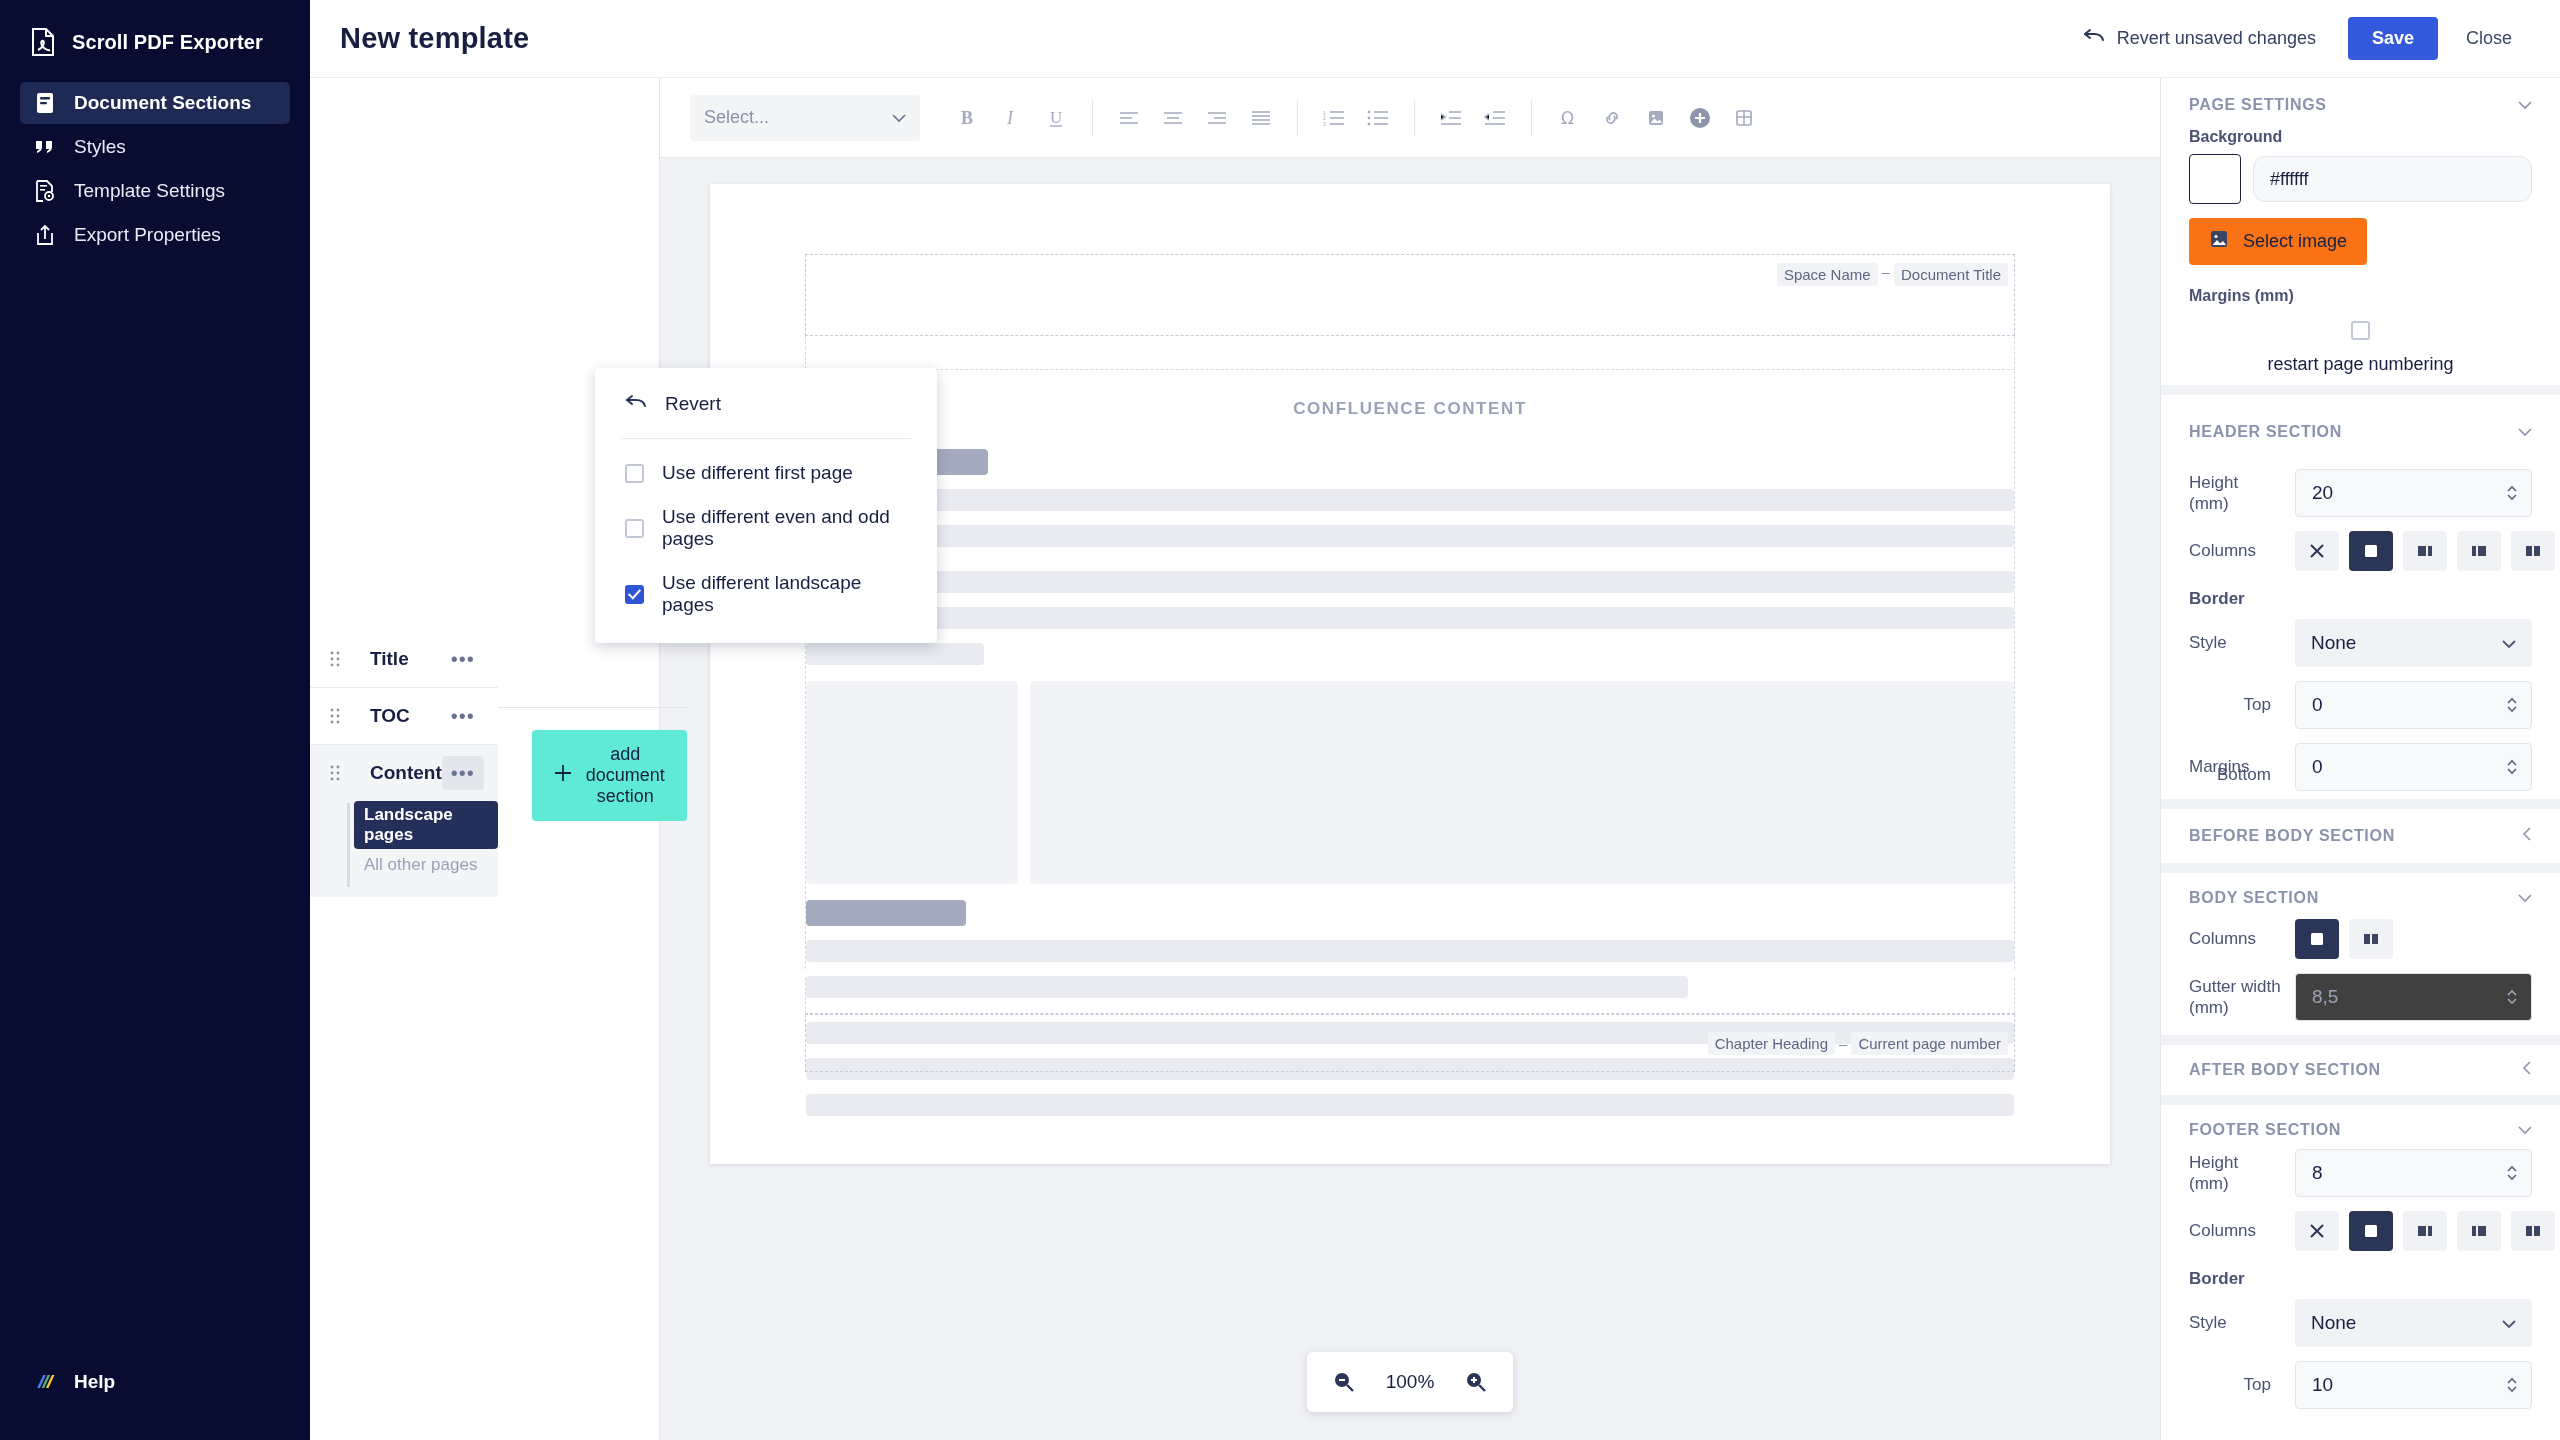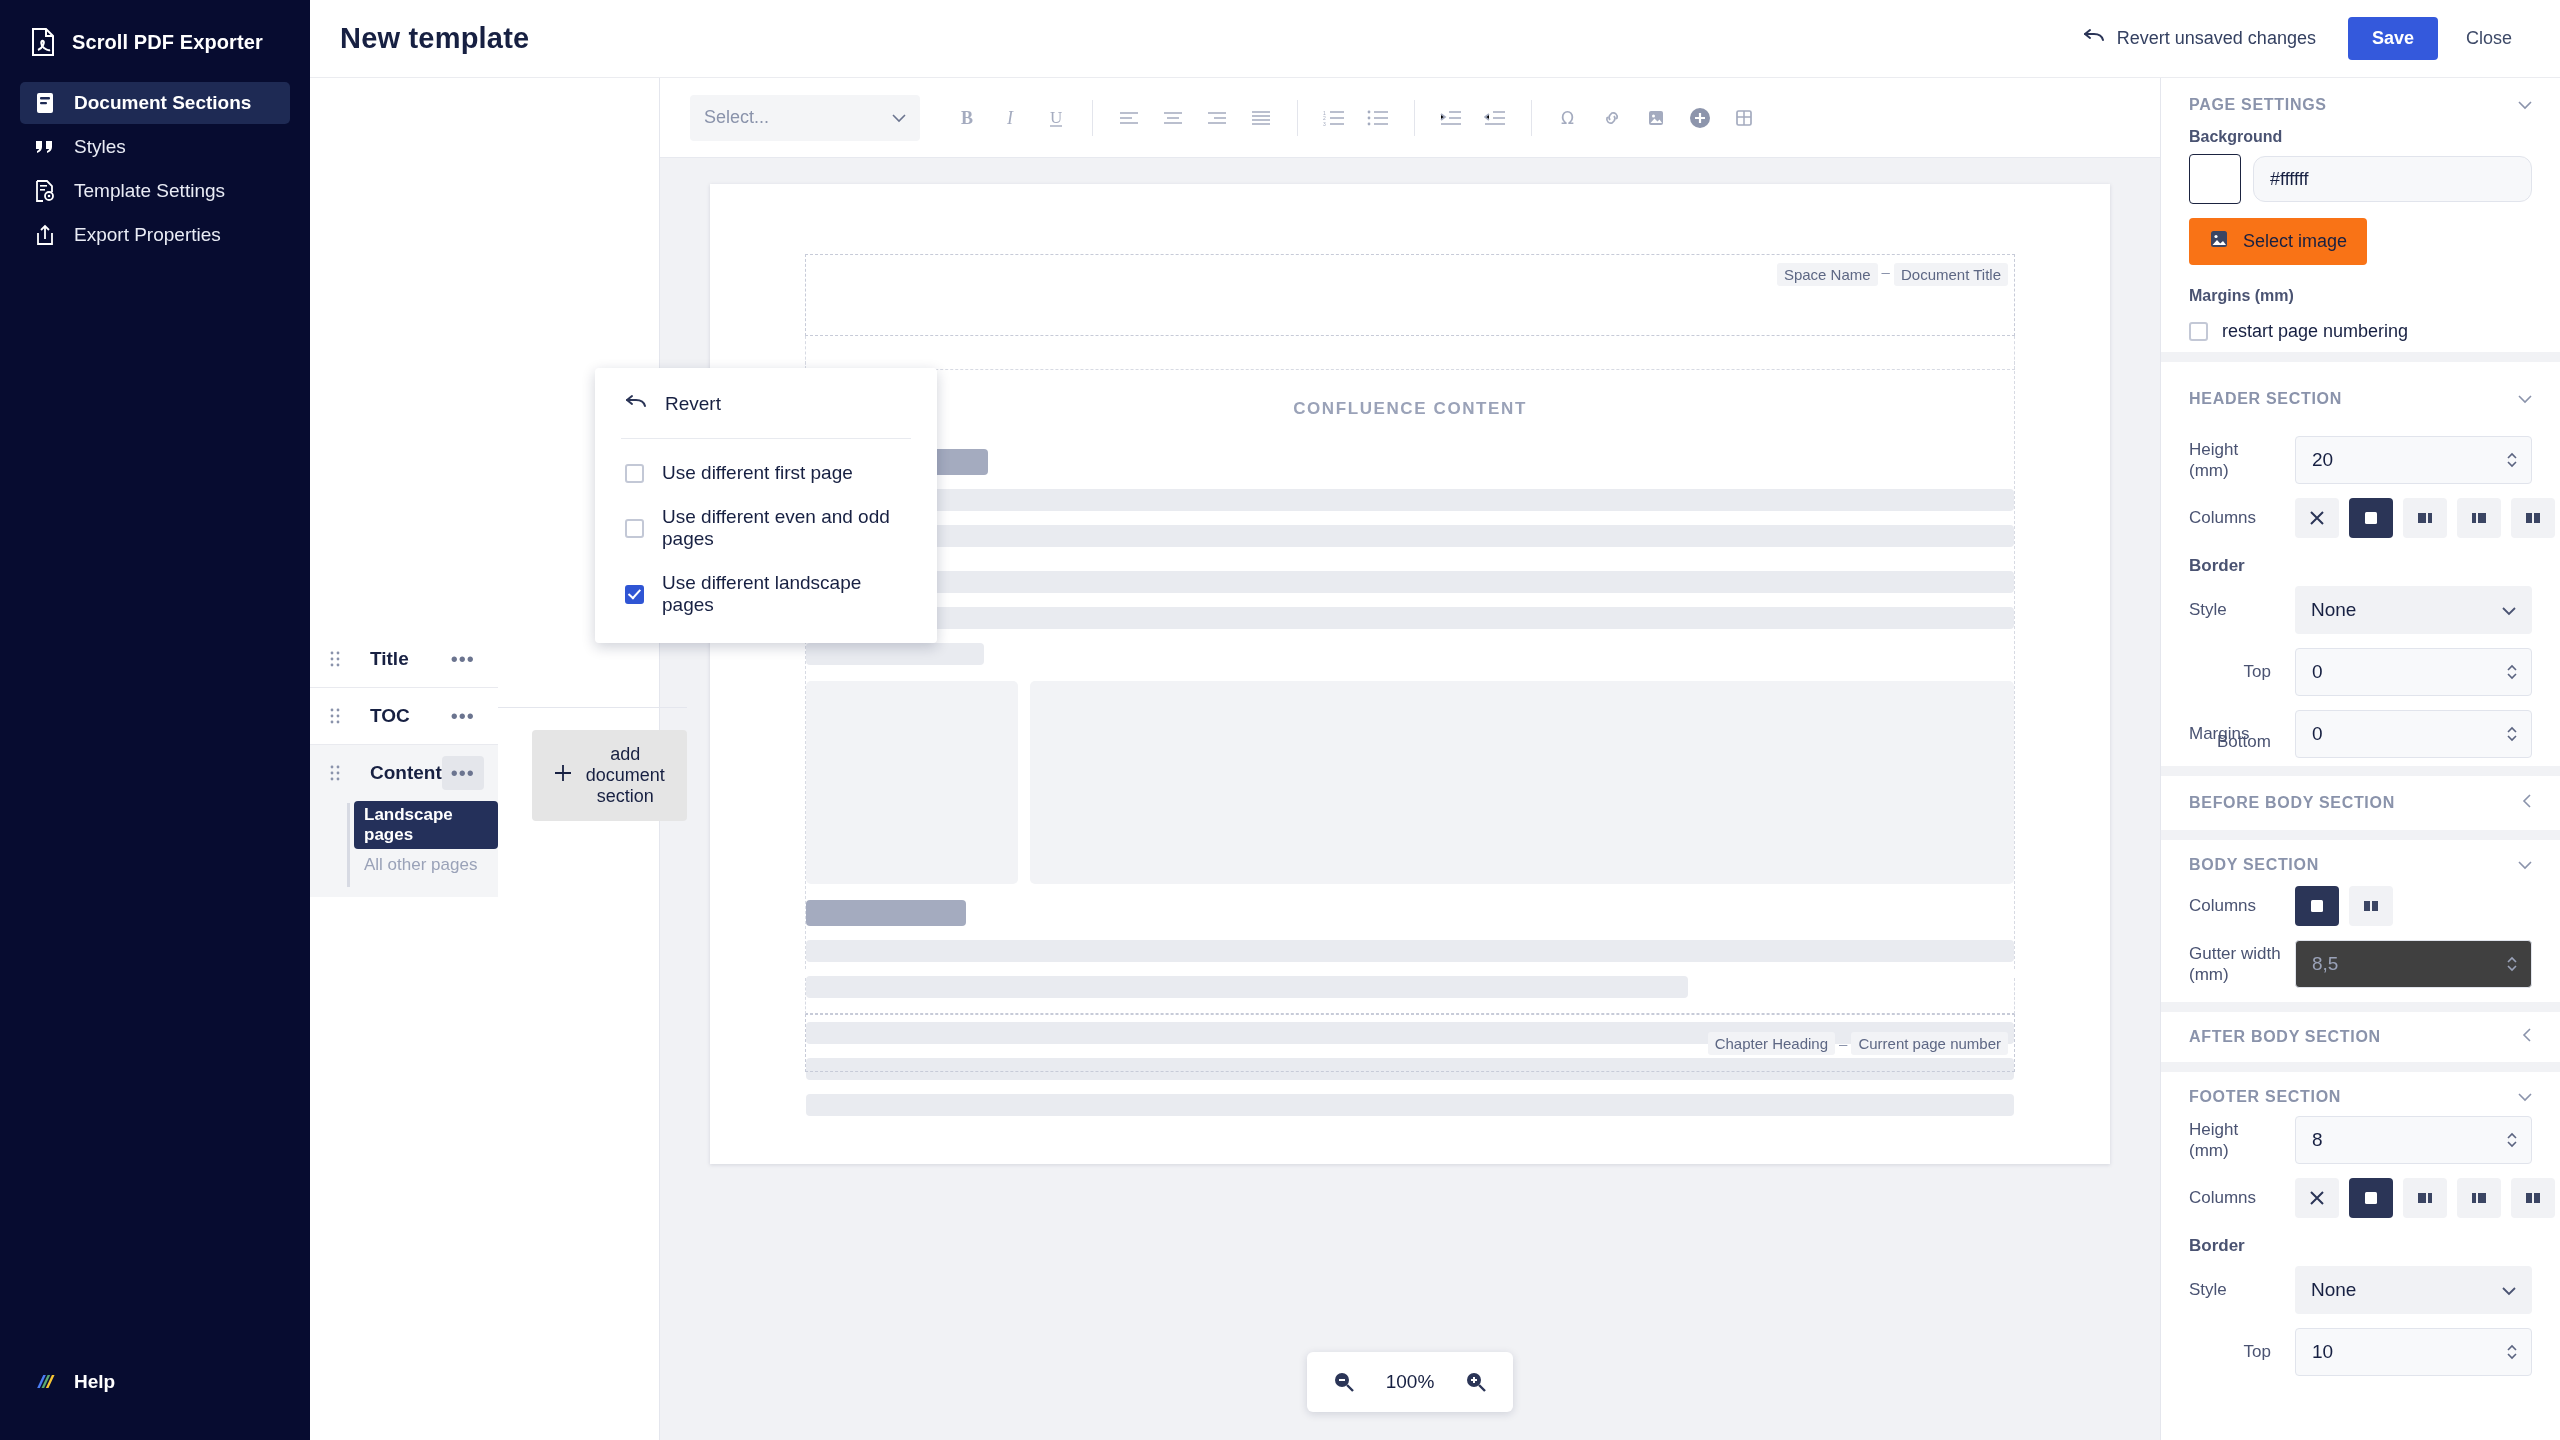--- a/index.html
+++ b/index.html
@@ -84,21 +84,21 @@
     content:""; position:absolute; left: 37px; top: 2px; bottom: 10px; width: 3px; background:#d7dae3;
   }
   .sub {
     display:inline-block; font-size: 17px; color:#9aa2b8;
     padding: 4px 10px; border-radius: 4px; margin-bottom: 2px; cursor:pointer;
   }
   .sub.active { background:#24305a; color:#ffffff; font-weight: 600; }
   .sec-footer { border-top:1px solid #e4e6ed; padding: 22px 0 0 34px; height: 105px; }
   .add-btn {
     display:inline-flex; align-items:center; gap: 14px;
-    background:#e5e5e5; border:0; border-radius:4px; padding: 14px 22px;
+    background:#5eead4; border:0; border-radius:4px; padding: 14px 22px;
     font-size:18px; color:#172042; cursor:pointer; font-family:inherit;
   }
 
   
   .center {
     position:absolute; left:660px; top:78px; width: 1500px; height:1362px;
     background:#f1f2f5; z-index: 10;
   }
   .toolbar {
     height: 80px; background:#fff; display:flex; align-items:center;
@@ -209,21 +209,21 @@
   }
   .btn-img {
     display:inline-flex; align-items:center; gap:14px; margin-top: 14px;
     background:#f97316; border:0; border-radius:4px; padding: 11px 20px;
     font-size:18px; color:#172042; cursor:pointer; font-family:inherit;
   }
   .readonly {
     background:#f4f5f7; border-radius:4px; height:44px; display:flex; align-items:center;
     padding: 0 16px; font-size:18px; color:#172042;
   }
-  .chk-row { display:flex; align-items:center; gap:14px; margin-top: 16px; font-size:18px; color:#172042; }
+  .chk-row { display:flex; align-items:center; gap:14px; margin-top: 16px; font-size:18px; color:#172042;flex-direction:column; }
   .grid-row { display:flex; align-items:center; gap: 14px; margin-top: 14px; }
   .grid-label { width: 92px; font-size:17px; color:#4a5372; line-height:1.25; flex:0 0 92px; }
   .spin {
     flex:1; height: 48px; background:#f8f9fb; border:1px solid #e1e4ec; border-radius:4px;
     display:flex; align-items:center; padding: 0 16px; font-size: 19px; color:#172042;
     position:relative;
   }
   .spin.placeholder { color:#9aa2b8; background:#404040; }
   .spin .arrows {
     position:absolute; right: 12px; top: 50%; transform: translateY(-50%);

